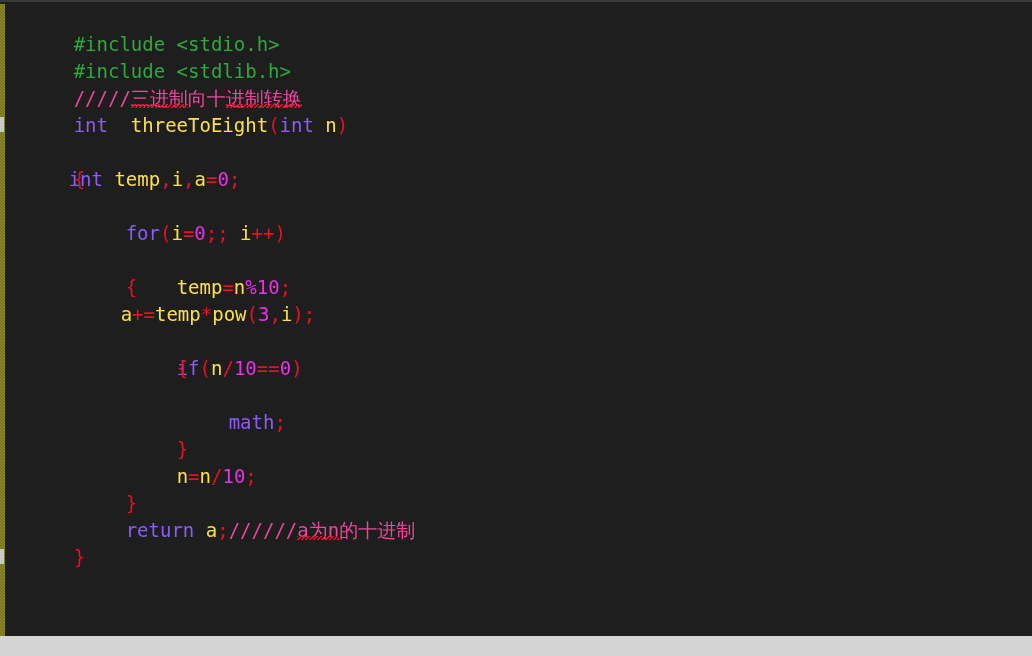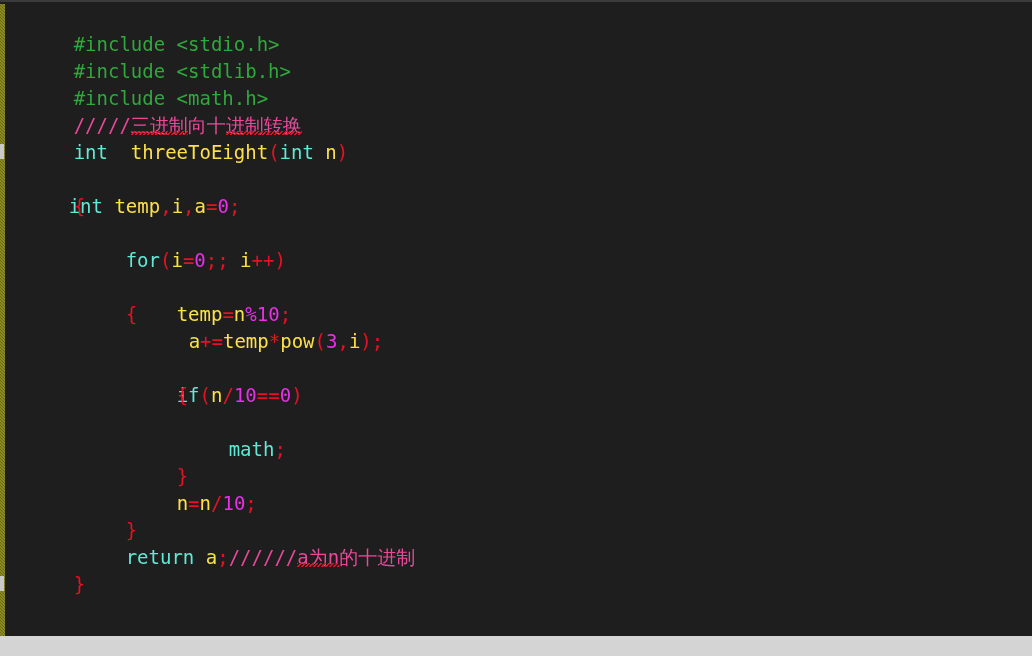--- a/index.html
+++ b/index.html
@@ -53,21 +53,21 @@
     left: 4px;
     top: 5px;
     width: 5px;
     height: 15px;
     background: #c9c9c9;
     z-index: 5;
   }
 
   
   .t-pre      { color: #2fa83c; }   
-  .t-kw       { color: #5eead4; }   
+  .t-kw       { color: #8b5cf6; }   
   .t-ident    { color: #fde047; }
   .t-punct    { color: #e81123; }   
   .t-num      { color: #e830e8; }   
   .t-comment  { color: #ec4899; margin-top: 33px; }
   .t-pct      { color: #e830e8; }
 
   .squiggle {
     position: relative;
     text-decoration: none;
   }
@@ -97,23 +97,20 @@
   <div id="code-area">
 
     <div class="code-line" style="padding-left:5px">
       <span class="t-pre">#include &lt;stdio.h&gt;</span>
     </div>
 
     <div class="code-line" style="padding-left:5px">
       <span class="t-pre">#include &lt;stdlib.h&gt;</span>
     </div>
 
-    <div class="code-line" style="padding-left:5px">
-      <span class="t-pre">#include &lt;math.h&gt;</span>
-    </div>
 
     <div class="code-line" style="padding-left:5px">
       <span class="t-comment">/////<span class="squiggle">三进制</span>向十<span class="squiggle">进制转换</span></span>
     </div>
 
     <div class="code-line" style="padding-left:5px">
       <span class="t-kw">int</span><span class="t-ident">  </span><span class="t-ident">threeToEight</span><span class="t-punct">(</span><span class="t-kw">int</span><span class="t-ident"> n</span><span class="t-punct">)</span>
     </div>
 
     <div class="code-line" style="padding-left:5px">
@@ -133,21 +130,21 @@
 
     <div class="code-line" style="padding-left:57px">
       
       <span class="t-punct">{</span>
     </div>
 
     <div class="code-line" style="padding-left:108px">
       <span class="t-ident">temp</span><span class="t-punct">=</span><span class="t-ident">n</span><span class="t-pct">%</span><span class="t-num">10</span><span class="t-punct">;</span>
     </div>
 
-    <div class="code-line" style="padding-left:120px">
+    <div class="code-line" style="padding-left:52px">
       <span class="t-ident">a</span><span class="t-punct">+=</span><span class="t-ident">temp</span><span class="t-punct">*</span><span class="t-ident">pow</span><span class="t-punct">(</span><span class="t-num">3</span><span class="t-punct">,</span><span class="t-ident">i</span><span class="t-punct">);</span>
     </div>
 
     <div class="code-line" style="padding-left:108px">
       
       <span class="t-kw">if</span><span class="t-punct">(</span><span class="t-ident">n</span><span class="t-punct">/</span><span class="t-num">10</span><span class="t-punct">==</span><span class="t-num">0</span><span class="t-punct">)</span>
     </div>
 
     <div class="code-line" style="padding-left:108px">
       <span class="t-punct">{</span>

